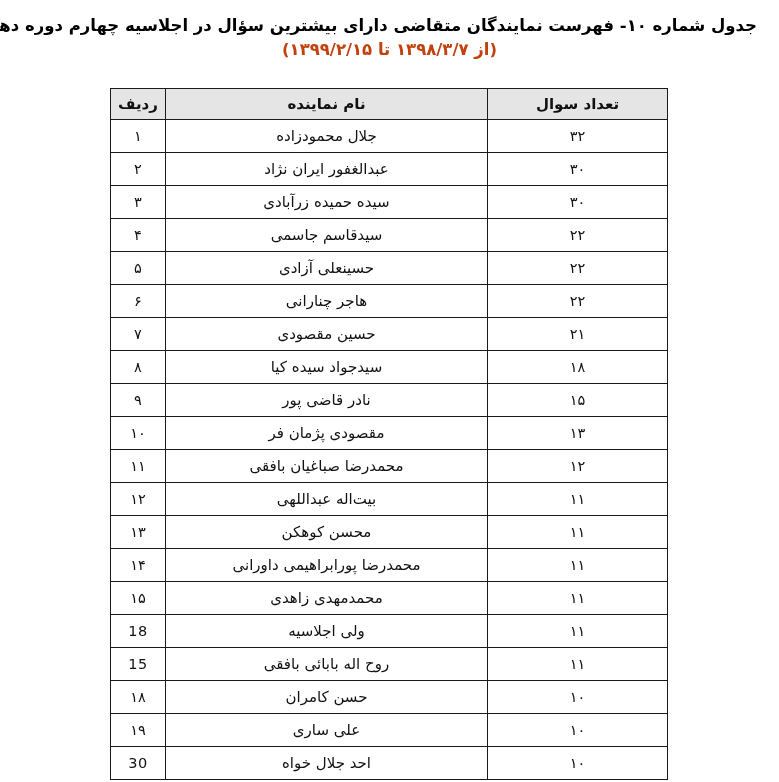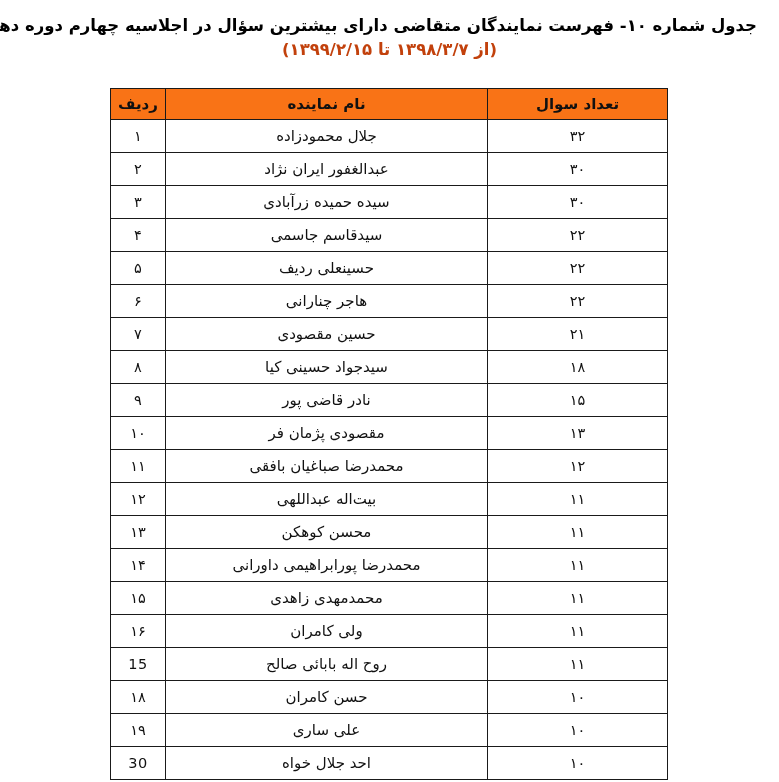--- a/index.html
+++ b/index.html
@@ -69,21 +69,21 @@
   table.rep-table th,
   table.rep-table td {
     border: 1.1px solid #1a1a1a;
     text-align: center;
     vertical-align: middle;
     padding: 0;
     font-size: 14.5px;
     color: #111;
   }
   table.rep-table thead th {
-    background: #f97316;
+    background: #e5e5e5;
     font-weight: bold;
     height: 30px;
     font-size: 15px;
     border-bottom: 1.8px solid #1a1a1a;
   }
   table.rep-table tbody td {
     height: 32px;
     font-weight: normal;
     background: #ffffff;
   }
@@ -136,36 +136,36 @@
             <td class="cell-name">سیده حمیده زرآبادی</td>
             <td class="cell-radif">۳</td>
           </tr>
           <tr>
             <td class="cell-count">۲۲</td>
             <td class="cell-name">سیدقاسم جاسمی</td>
             <td class="cell-radif">۴</td>
           </tr>
           <tr>
             <td class="cell-count">۲۲</td>
-            <td class="cell-name">حسینعلی ردیف</td>
+            <td class="cell-name">حسینعلی آزادی</td>
             <td class="cell-radif">۵</td>
           </tr>
           <tr>
             <td class="cell-count">۲۲</td>
             <td class="cell-name">هاجر چنارانی</td>
             <td class="cell-radif">۶</td>
           </tr>
           <tr>
             <td class="cell-count">۲۱</td>
             <td class="cell-name">حسین  مقصودی</td>
             <td class="cell-radif">۷</td>
           </tr>
           <tr>
             <td class="cell-count">۱۸</td>
-            <td class="cell-name">سیدجواد حسینی کیا</td>
+            <td class="cell-name">سیدجواد سیده کیا</td>
             <td class="cell-radif">۸</td>
           </tr>
           <tr>
             <td class="cell-count">۱۵</td>
             <td class="cell-name">نادر قاضی پور</td>
             <td class="cell-radif">۹</td>
           </tr>
           <tr>
             <td class="cell-count">۱۳</td>
             <td class="cell-name">مقصودی پژمان فر</td>
@@ -191,26 +191,26 @@
             <td class="cell-name">محمدرضا پورابراهیمی داورانی</td>
             <td class="cell-radif">۱۴</td>
           </tr>
           <tr>
             <td class="cell-count">۱۱</td>
             <td class="cell-name">محمدمهدی زاهدی</td>
             <td class="cell-radif">۱۵</td>
           </tr>
           <tr>
             <td class="cell-count">۱۱</td>
-            <td class="cell-name">ولی کامران</td>
-            <td class="cell-radif">۱۶</td>
-          </tr>
-          <tr>
-            <td class="cell-count">۱۱</td>
-            <td class="cell-name">روح اله بابائی صالح</td>
+            <td class="cell-name">ولی اجلاسیه</td>
+            <td class="cell-radif">18</td>
+          </tr>
+          <tr>
+            <td class="cell-count">۱۱</td>
+            <td class="cell-name">روح اله بابائی بافقی</td>
             <td class="cell-radif">15</td>
           </tr>
           <tr>
             <td class="cell-count">۱۰</td>
             <td class="cell-name">حسن کامران</td>
             <td class="cell-radif">۱۸</td>
           </tr>
           <tr>
             <td class="cell-count">۱۰</td>
             <td class="cell-name">علی ساری</td>

